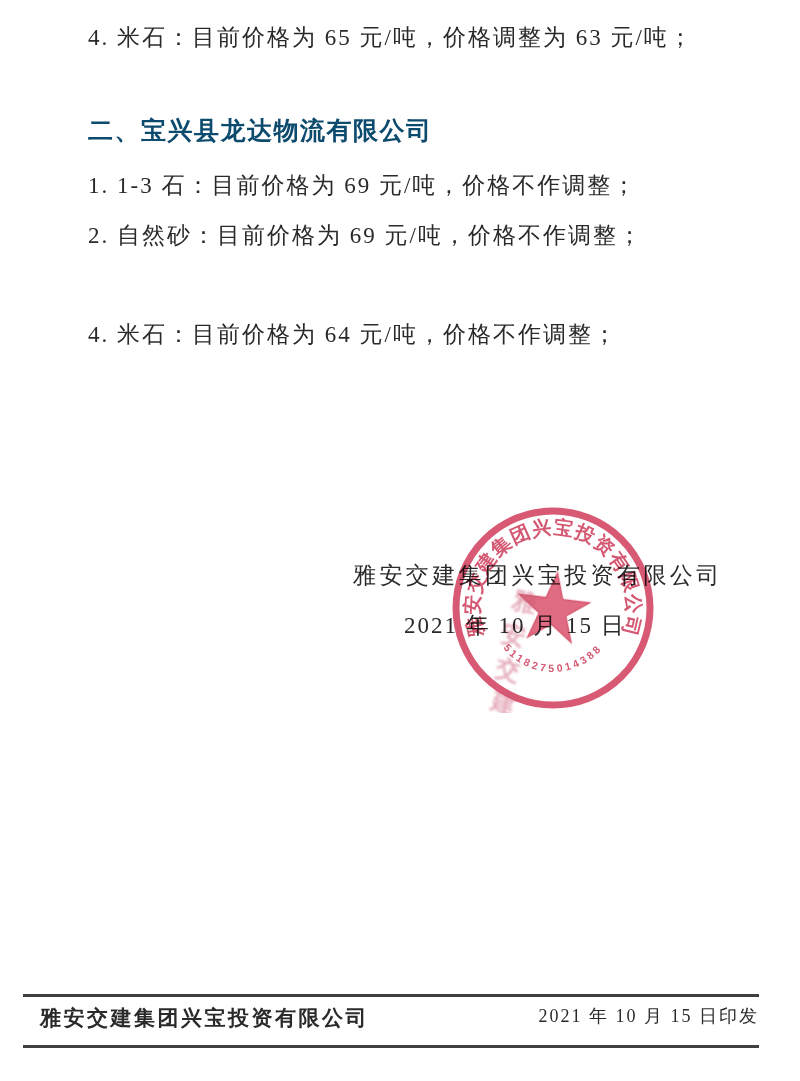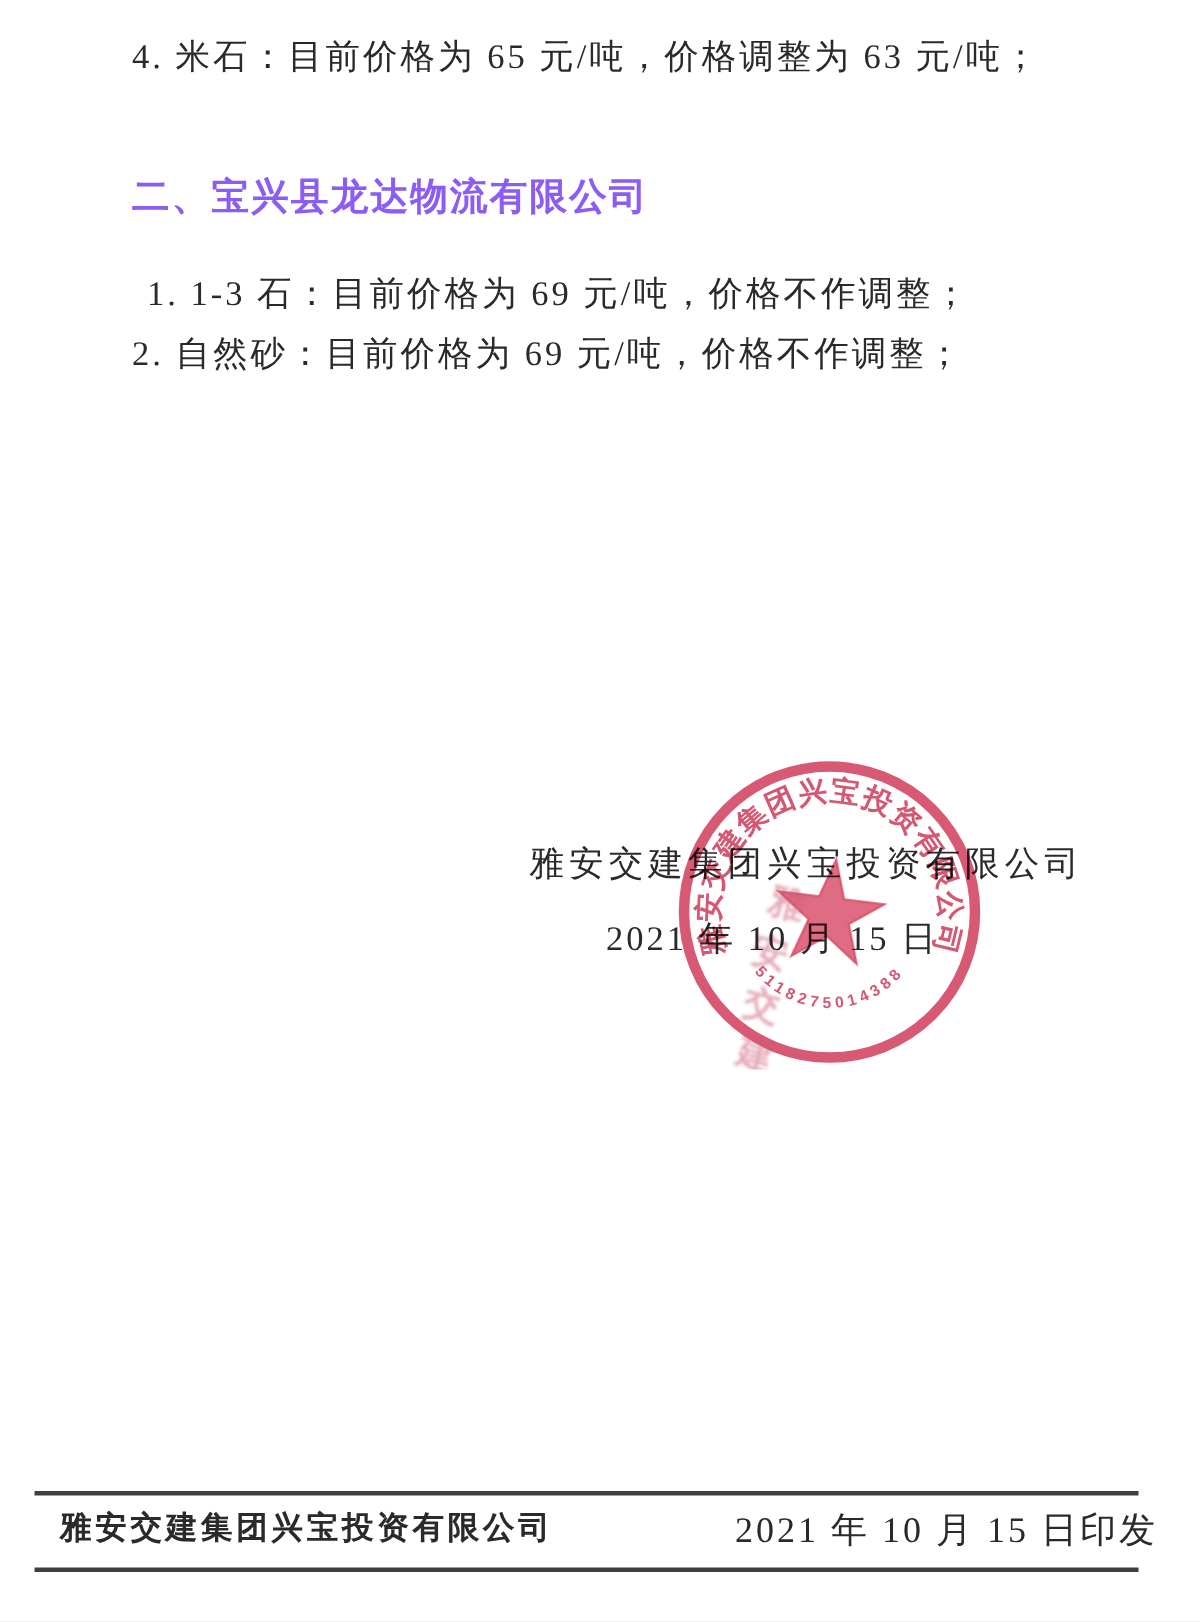--- a/index.html
+++ b/index.html
@@ -10,21 +10,21 @@
     color:#262626;
   }
   
   .bodyline{
     position:absolute;left:88px;white-space:nowrap;
     font-size:23px;letter-spacing:2px;color:#2a2a2a;
   }
   .heading{
     position:absolute;left:88px;top:114px;white-space:nowrap;
     font-family:Liberation Mono, monospace;
-    font-weight:900;font-size:25px;letter-spacing:1.5px;color:#8b5cf6;margin:0;
+    font-weight:900;font-size:25px;letter-spacing:1.5px;color:#0c4a6e;margin:0;
   }
   
   .sig-company{
     position:absolute;left:353px;top:560px;white-space:nowrap;
     font-size:23px;letter-spacing:3.4px;color:#2a2a2a;z-index:2;
   }
   .sig-date{
     position:absolute;left:404px;top:610px;white-space:nowrap;
     font-size:23px;letter-spacing:2px;color:#2a2a2a;z-index:2;
   }
@@ -39,35 +39,36 @@
   .seal .ghost{font-size:24px;font-weight:700;fill:#c84a6a;opacity:.5;}
   
   .rule{position:absolute;left:23px;width:736px;height:3px;background:#3f3f3f;}
   .rule-top{top:994px;}
   .rule-bottom{top:1045px;}
   .footer-issuer{
     position:absolute;left:40px;top:1004px;white-space:nowrap;
     font-weight:700;font-size:21px;letter-spacing:2.5px;color:#2a2a2a;
   }
   .footer-date{
-    position:absolute;right:28px;top:1004px;white-space:nowrap;
-    font-size:24px;letter-spacing:2px;color:#2a2a2a;margin-left:44px;
+    position:absolute;right:41px;top:1004px;white-space:nowrap;
+    font-size:18px;letter-spacing:2px;color:#2a2a2a;margin-left:44px;
   }
 </style>
 </head>
 <body>
 
 <div class="page">
 
   <p class="bodyline" style="top:22px;margin:0">4. 米石：目前价格为 65 元/吨，价格调整为 63 元/吨；</p>
 
   <h2 class="heading">二、宝兴县龙达物流有限公司</h2>
 
-  <p class="bodyline" style="top:170px;margin:10px">1. 1-3 石：目前价格为 69 元/吨，价格不作调整；</p>
+  <p class="bodyline" style="top:170px;margin:0">1. 1-3 石：目前价格为 69 元/吨，价格不作调整；</p>
   <p class="bodyline" style="top:220px;margin:0">2. 自然砂：目前价格为 69 元/吨，价格不作调整；</p>
+  <p class="bodyline" style="top:319px;margin:0">4. 米石：目前价格为 64 元/吨，价格不作调整；</p>
 
 
   <div class="sig-company">雅安交建集团兴宝投资有限公司</div>
   <div class="sig-date">2021 年 10 月 15 日</div>
 
   <svg class="seal" viewBox="0 0 210 210">
     <defs>
       <path id="ring-path" d="M 35.5 130.3 A 74 74 0 1 1 174.5 130.3" fill="none"></path>
       <path id="code-path" d="M 49.6 137 A 64 64 0 0 0 160.4 137" fill="none"></path>
       <filter id="ghost-blur">

